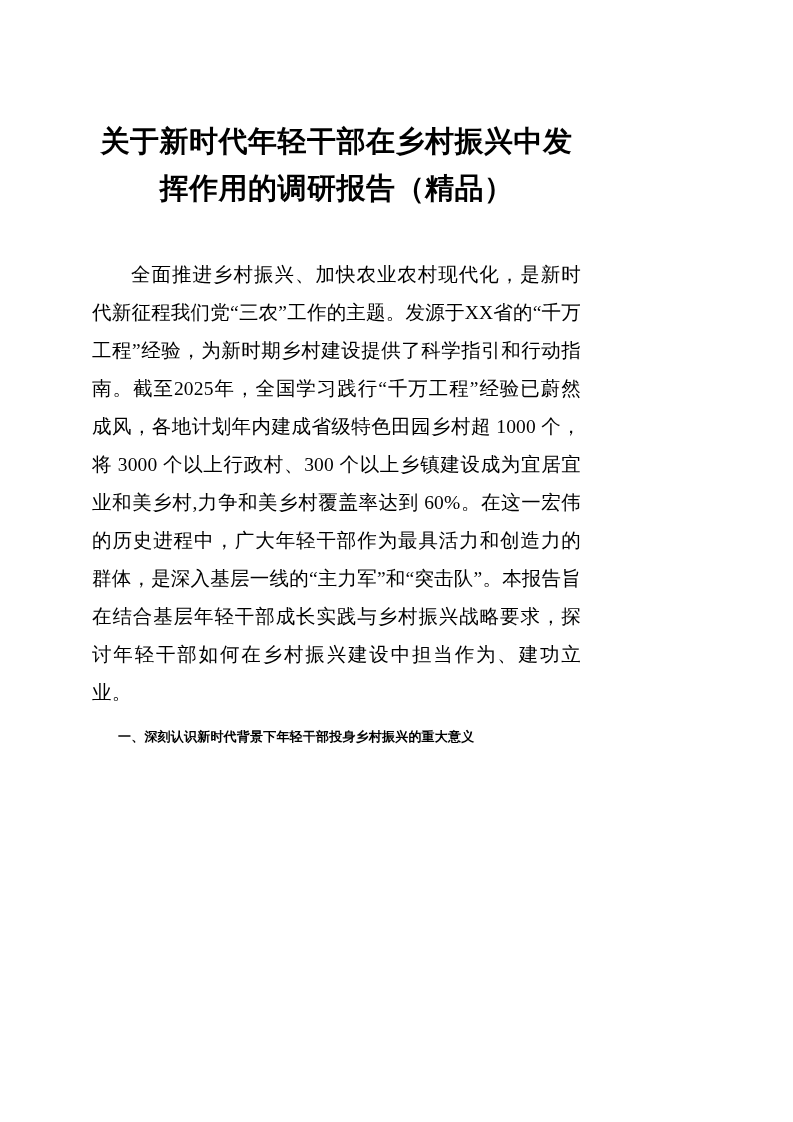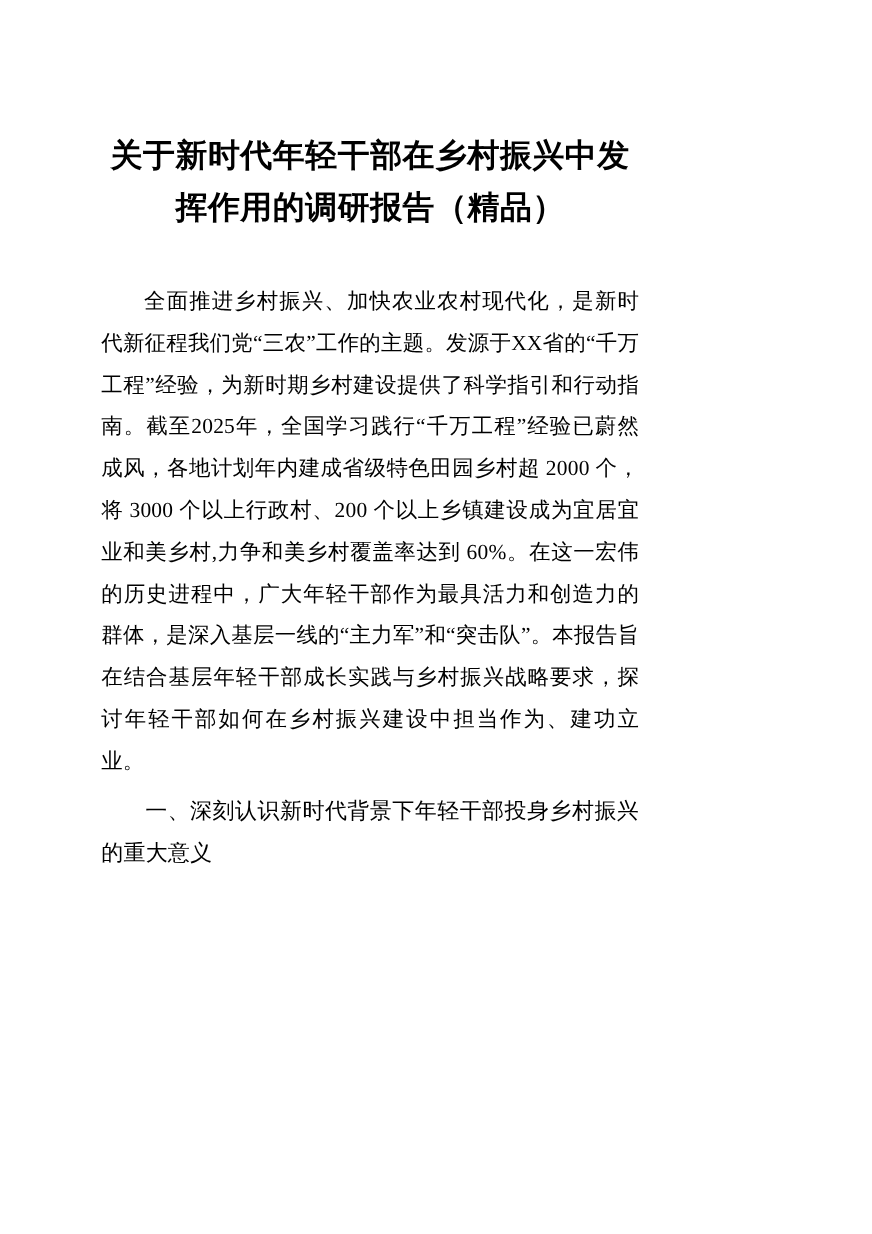--- a/index.html
+++ b/index.html
@@ -35,30 +35,30 @@
     font-size: 19.5px;
     line-height: 38px;
     text-align: justify;
     text-justify: inter-ideograph;
     margin: 0 0 2px 0;
     text-indent: 2em;
     letter-spacing: 0.2px;
   }
   .heading {
     font-family: "DejaVu Sans", "Liberation Sans", sans-serif;
-    font-weight: normal;
-    font-size: 20px;
+    font-weight: bold;
+    font-size: 13px;
     line-height: 38px;
     text-align: justify;
     text-justify: inter-ideograph;
     margin: 6px 0 2px 0;
     text-indent: 2em;
     letter-spacing: 0.2px;
   }
 </style>
 </head>
 <body>
 
 <div class="page">
   <h1 class="doc-title">关于新时代年轻干部在乡村振兴中发挥作用的调研报告（精品）</h1>
-  <p class="para">全面推进乡村振兴、加快农业农村现代化，是新时代新征程我们党“三农”工作的主题。发源于XX省的“千万工程”经验，为新时期乡村建设提供了科学指引和行动指南。截至2025年，全国学习践行“千万工程”经验已蔚然成风，各地计划年内建成省级特色田园乡村超 2000 个，将 3000 个以上行政村、200 个以上乡镇建设成为宜居宜业和美乡村,力争和美乡村覆盖率达到 60%。在这一宏伟的历史进程中，广大年轻干部作为最具活力和创造力的群体，是深入基层一线的“主力军”和“突击队”。本报告旨在结合基层年轻干部成长实践与乡村振兴战略要求，探讨年轻干部如何在乡村振兴建设中担当作为、建功立业。</p>
+  <p class="para">全面推进乡村振兴、加快农业农村现代化，是新时代新征程我们党“三农”工作的主题。发源于XX省的“千万工程”经验，为新时期乡村建设提供了科学指引和行动指南。截至2025年，全国学习践行“千万工程”经验已蔚然成风，各地计划年内建成省级特色田园乡村超 1000 个，将 3000 个以上行政村、300 个以上乡镇建设成为宜居宜业和美乡村,力争和美乡村覆盖率达到 60%。在这一宏伟的历史进程中，广大年轻干部作为最具活力和创造力的群体，是深入基层一线的“主力军”和“突击队”。本报告旨在结合基层年轻干部成长实践与乡村振兴战略要求，探讨年轻干部如何在乡村振兴建设中担当作为、建功立业。</p>
   <p class="heading">一、深刻认识新时代背景下年轻干部投身乡村振兴的重大意义</p>
 </div>
 
 </body></html>

